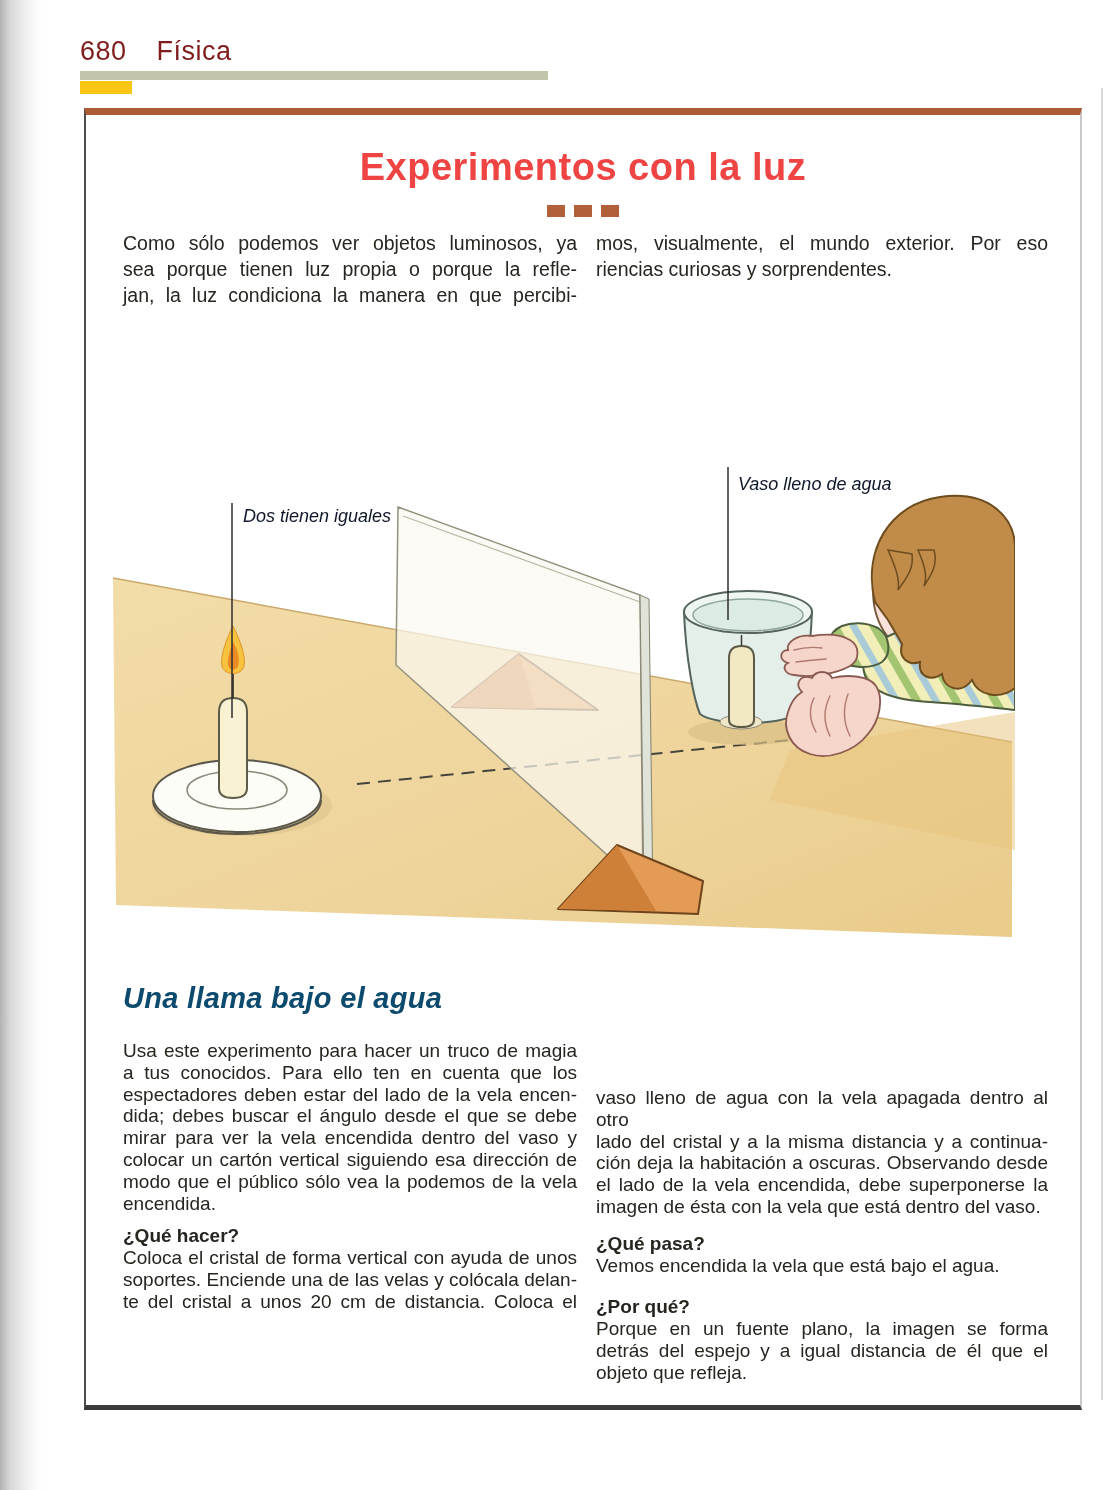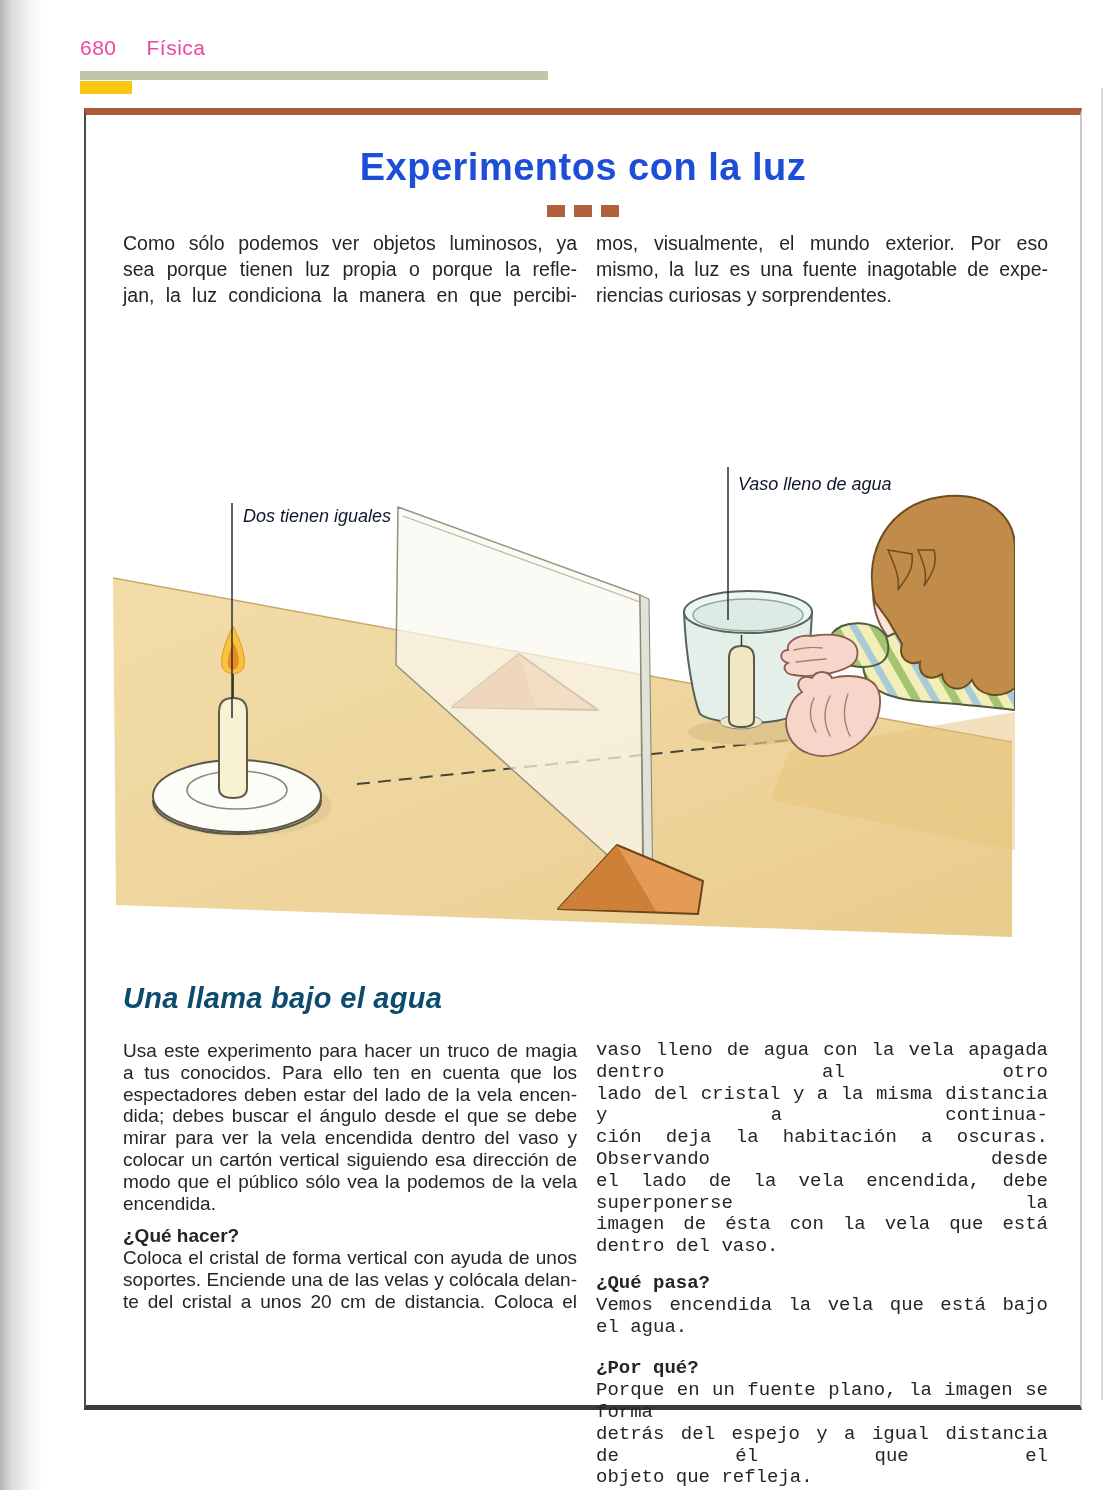--- a/index.html
+++ b/index.html
@@ -9,45 +9,45 @@
     background:#ffffff; overflow:hidden;
     font-family:"Liberation Sans", sans-serif;
     color:#26251f;
   }
   
   .scan-left { position:absolute; left:0; top:0; width:42px; height:1490px;
     background:linear-gradient(to right,#b3b3b3 0%,#d9d9d9 25%,#f4f4f4 70%,#ffffff 100%); }
   .page-edge-right { position:absolute; left:1101px; top:88px; width:2px; height:1312px; background:#d9d9d9; }
 
   
-  .header { position:absolute; left:80px; top:36px; font-size:21px; color:#ec4899; letter-spacing:.5px; }
+  .header { position:absolute; left:80px; top:36px; font-size:27px; color:#7f1d1d; letter-spacing:.5px; }
   .header .pagenum { margin-right:30px; }
   .bar-olive { position:absolute; left:80px; top:71px; width:468px; height:9px; background:#c3c5ab; }
   .bar-yellow { position:absolute; left:80px; top:81px; width:52px; height:13px; background:#f8c613; }
 
   
   .content-box { position:absolute; left:84px; top:108px; width:998px; height:1302px;
     border-top:7px solid #ad5b37; border-left:2px solid #4c4c4c;
     border-right:2px solid #c8c8c8; border-bottom:5px solid #3a3a3a;
     box-sizing:border-box; }
 
   .article-title { position:absolute; left:84px; top:146px; width:998px;
-    text-align:center; font-size:38px; font-weight:bold; color:#1d4ed8; letter-spacing:.5px; }
+    text-align:center; font-size:38px; font-weight:bold; color:#ef4444; letter-spacing:.5px; }
   .title-squares { position:absolute; left:84px; top:205px; width:998px;
     display:flex; justify-content:center; gap:9px; }
   .title-squares span { width:18px; height:12px; background:#b2603a; display:inline-block; }
 
   
   .col { position:absolute; }
   .intro-left  { left:123px; top:230px; width:454px; }
   .intro-right { left:596px; top:230px; width:452px; }
   .intro-left, .intro-right { font-size:19.5px; line-height:26px; }
 
   .body-left  { left:123px; top:1040px; width:454px; }
-  .body-right { left:596px; top:1040px; width:452px;font-family:Liberation Mono, monospace; }
+  .body-right { left:596px; top:1087px; width:452px; }
   .body-left, .body-right { font-size:19px; line-height:21.8px; }
 
   .tline { text-align:justify; text-align-last:justify; }
   .tline-last { text-align-last:left; }
 
   .subhead { font-weight:bold; }
   .mt11 { margin-top:11px; } .mt15 { margin-top:15px; } .mt20 { margin-top:20px; }
 
   .section-heading { position:absolute; left:123px; top:982px;
     font-size:29px; font-weight:bold; font-style:italic; color:#0c4a6e; letter-spacing:.3px; }
@@ -81,21 +81,20 @@
     <span></span>
   </div>
 
   <div class="col intro-left">
       <div class="tline">Como sólo podemos ver objetos luminosos, ya</div>
       <div class="tline">sea porque tienen luz propia o porque la refle-</div>
       <div class="tline">jan, la luz condiciona la manera en que percibi-</div>
     </div>
   <div class="col intro-right">
       <div class="tline">mos, visualmente, el mundo exterior. Por eso</div>
-      <div class="tline">mismo, la luz es una fuente inagotable de expe-</div>
       <div class="tline tline-last">riencias curiosas y sorprendentes.</div>
     </div>
 
   <svg class="figure-svg" width="915" height="492" viewBox="0 0 915 492" xmlns="http://www.w3.org/2000/svg">
     <defs>
       <linearGradient id="tgrad" x1="0" y1="0" x2="1" y2="1">
         <stop offset="0" stop-color="#f2dca8"></stop>
         <stop offset="0.6" stop-color="#eed49b"></stop>
         <stop offset="1" stop-color="#e9cb8a"></stop>
       </linearGradient>

